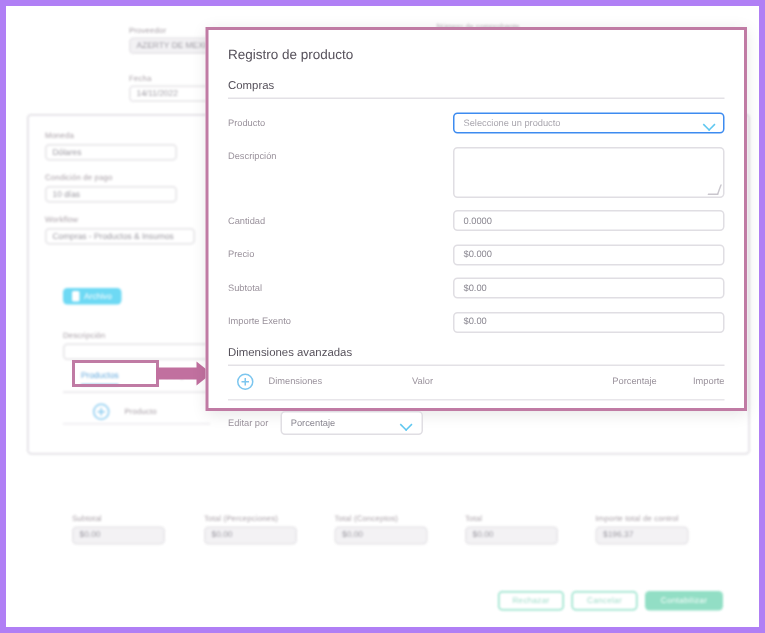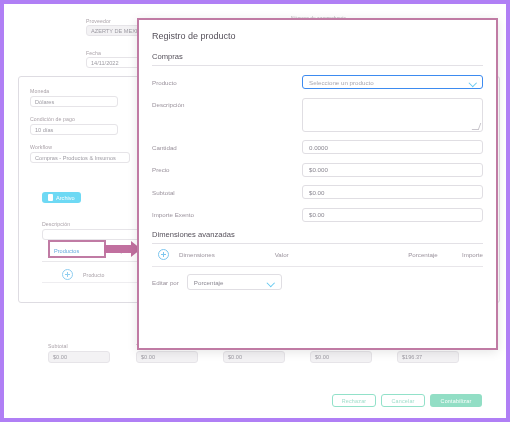--- a/index.html
+++ b/index.html
@@ -16,21 +16,21 @@
        background:#fff;font-size:5.6px;color:#8d8a93;display:flex;align-items:center;
        padding:0 4px;white-space:nowrap;overflow:hidden;}
   .fld.ro{background:#f1f0f3;}
 
   .topband{position:absolute;left:0;top:0;width:100%;height:9px;}
   .hdr-title{position:absolute;left:283px;top:7px;font-size:5px;color:#a79fa8;}
 
   .card{position:absolute;border:1px solid #d9d6dd;border-radius:3px;background:#fff;}
 
   
-  #modal{position:absolute;left:133px;top:14px;width:361px;height:332px;
+  #modal{position:absolute;left:133px;top:14px;width:361px;height:256px;
          background:#ffffff;border:2.5px solid #c07ba4;box-sizing:border-box;
          box-shadow:0 2px 10px rgba(0,0,0,.10);}
   .m-inner{position:absolute;inset:0;padding:9px 13px 0 13px;box-sizing:border-box;}
   .m-title{font-size:9px;color:#55505a;margin:2px 0 11px 0;}
   .m-sec{font-size:7.6px;color:#55505a;padding-bottom:4px;border-bottom:1px solid #e3e1e6;
          margin-bottom:9px;}
   .row{display:flex;align-items:flex-start;margin-bottom:8.5px;}
   .row .rl{width:150px;font-size:6.2px;color:#9a929c;padding-top:3.5px;flex:none;}
   .ctl{box-sizing:border-box;width:186px;height:14px;border:1px solid #e0dee3;border-radius:3px;
        background:#fff;font-size:6.2px;color:#8a8791;display:flex;align-items:center;

